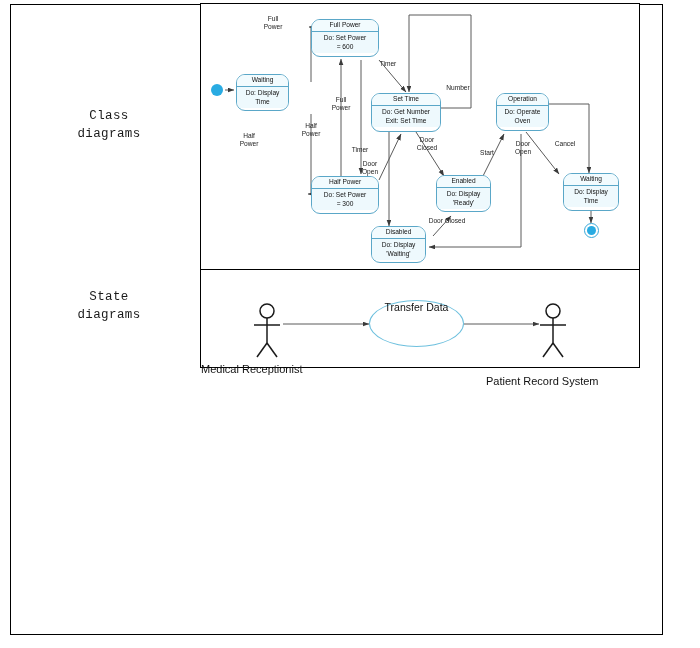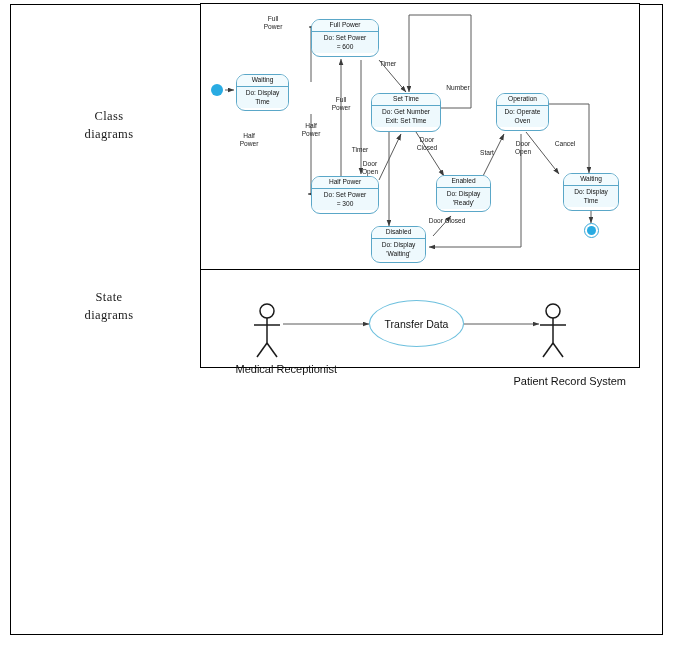--- a/index.html
+++ b/index.html
@@ -26,21 +26,21 @@
     left: 10px;
     top: 4px;
     width: 653px;
     height: 631px;
     border: 1.6px solid #000000;
     box-sizing: border-box;
     background: #ffffff;
   }
   .row-label {
     position: absolute;
-    font-family: Liberation Serif, serif;
+    font-family: Liberation Mono, monospace;
     font-size: 12.5px;
     color: #1a1a1a;
     text-align: center;
     line-height: 1.45;
     letter-spacing: 0.4px;
     white-space: pre;
   }
   #label-class { left: 34px; top: 107px; width: 150px; }
   #label-state { left: 34px; top: 288px; width: 150px; }
 
@@ -135,33 +135,32 @@
   }
 
   
   .usecase-ellipse {
     position: absolute;
     box-sizing: border-box;
     border: 1.6px solid #6ec0de;
     border-radius: 50%;
     background: #ffffff;
     display: flex;
-    align-items: center;
     justify-content: center;
   }
   .usecase-ellipse span {
     font-size: 10.5px;
     color: #111111;
     white-space: nowrap;
   }
   .actor-label {
     position: absolute;
     font-size: 11px;
     color: #111111;
-    text-align: right;
+    text-align: left;
     white-space: nowrap;
   }
 </style>
 </head>
 <body>
 
 <div id="page">
   <div class="page-border"></div>
 
   <div class="row-label" id="label-class">Class

